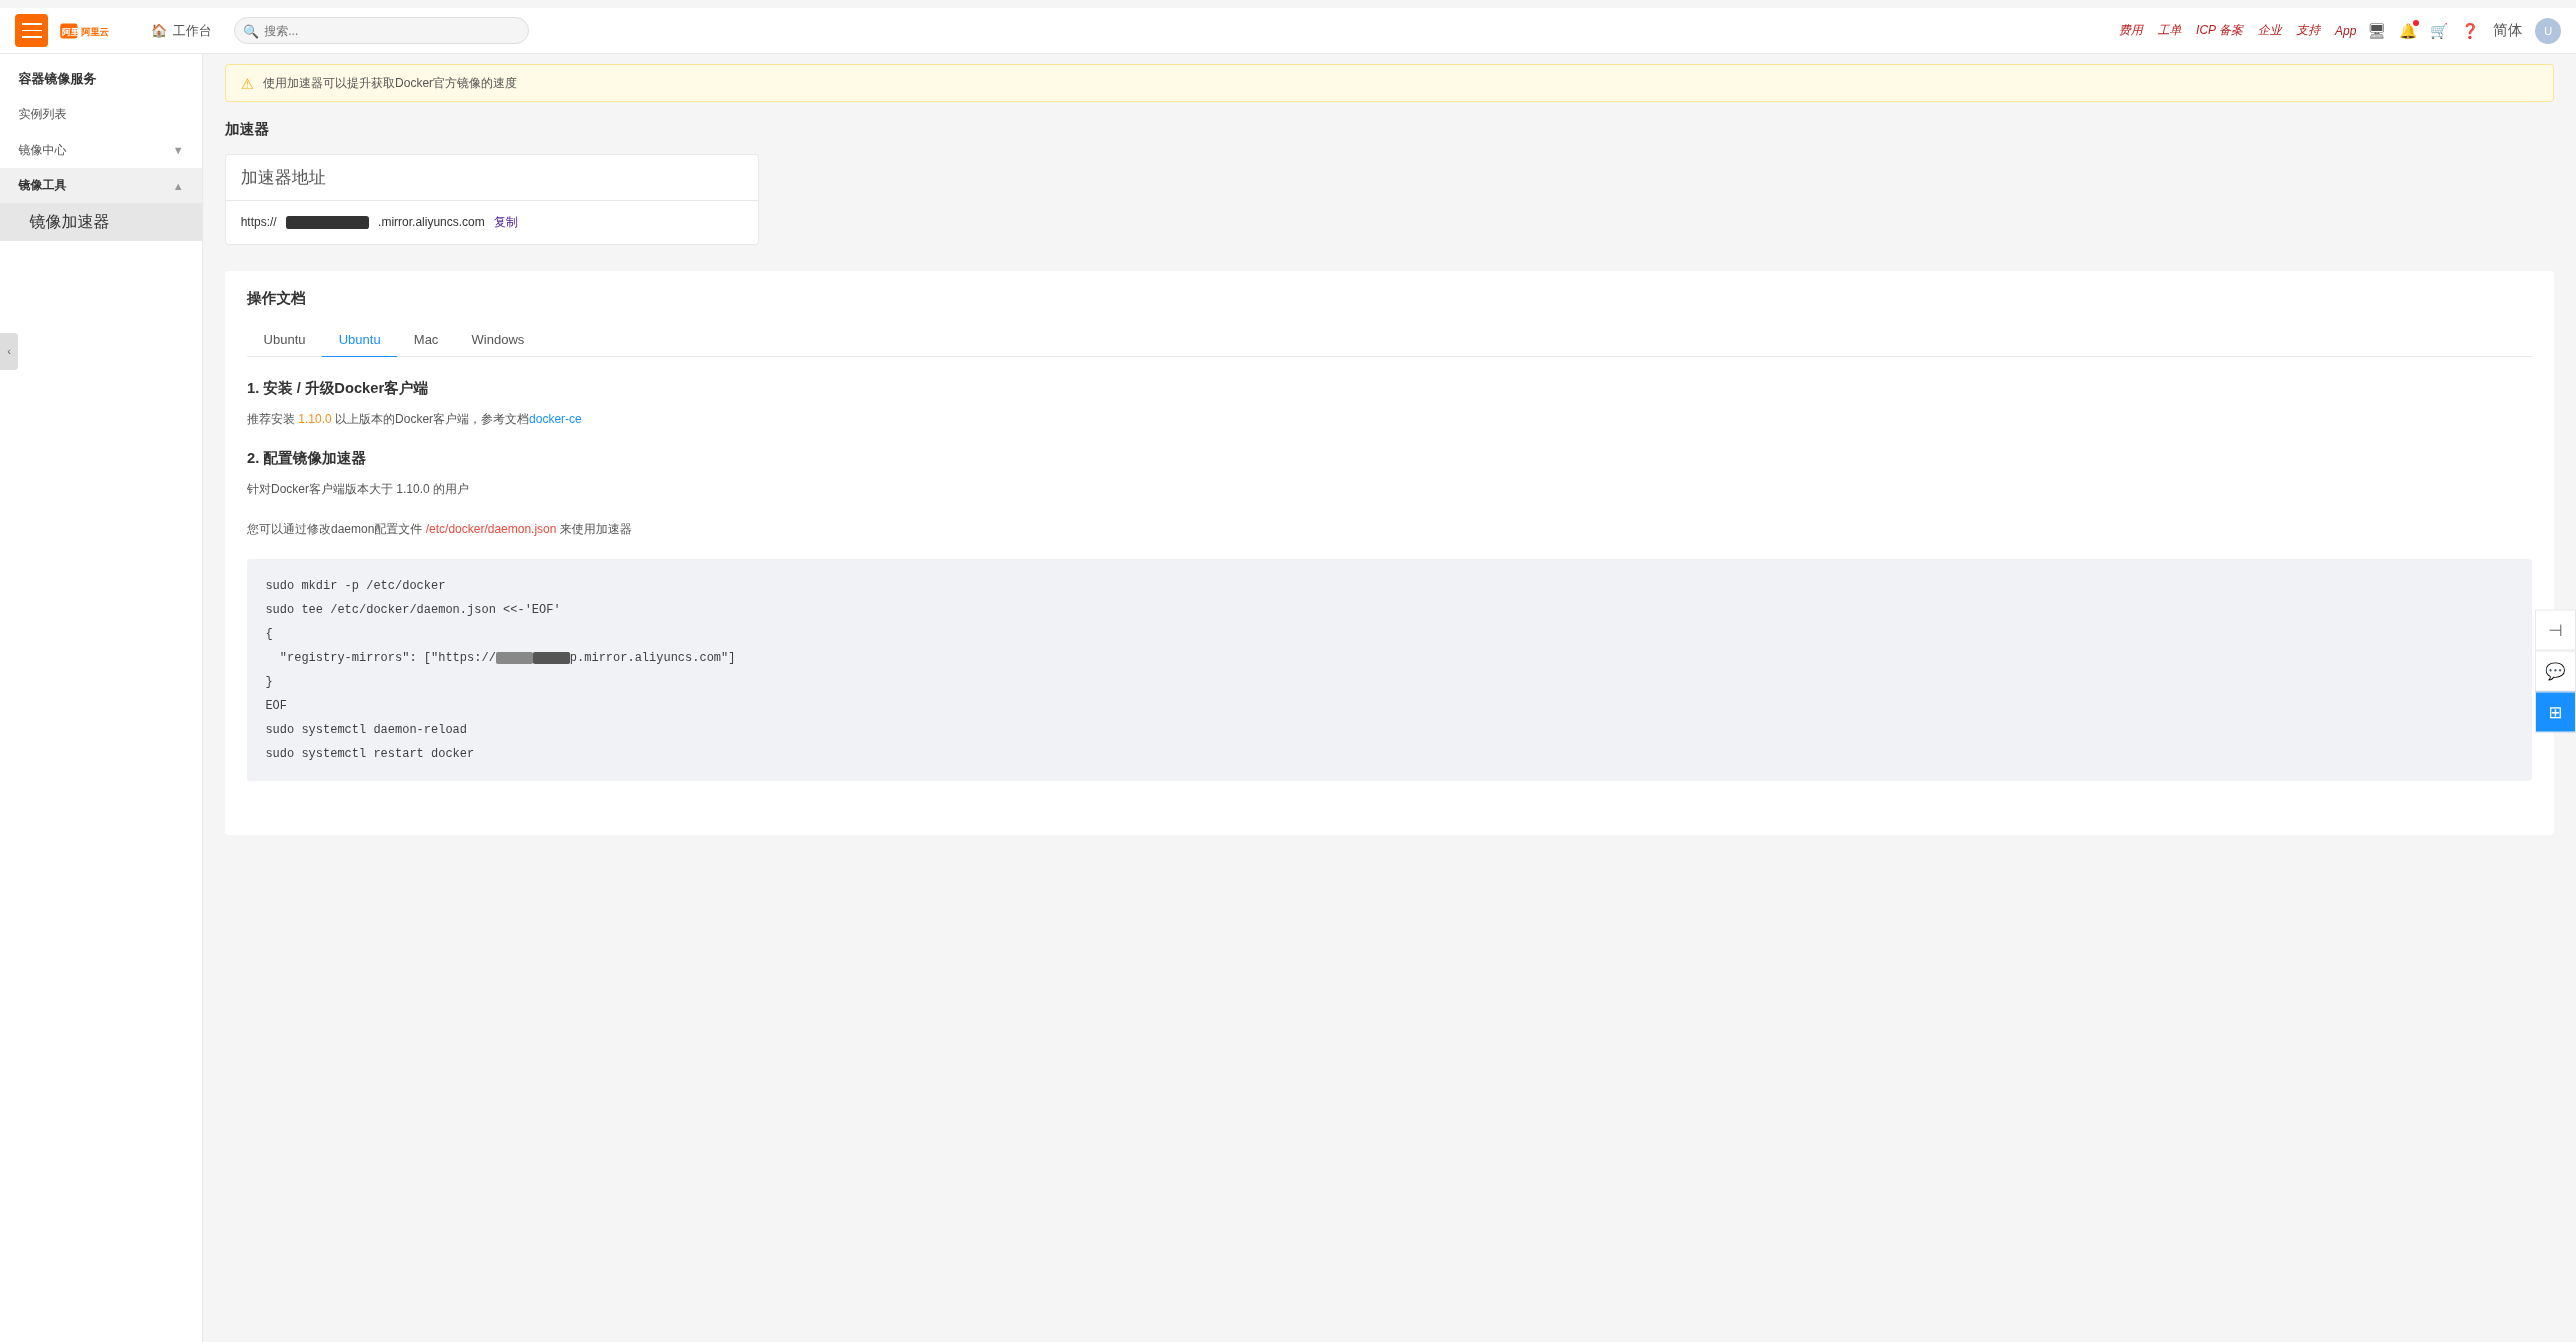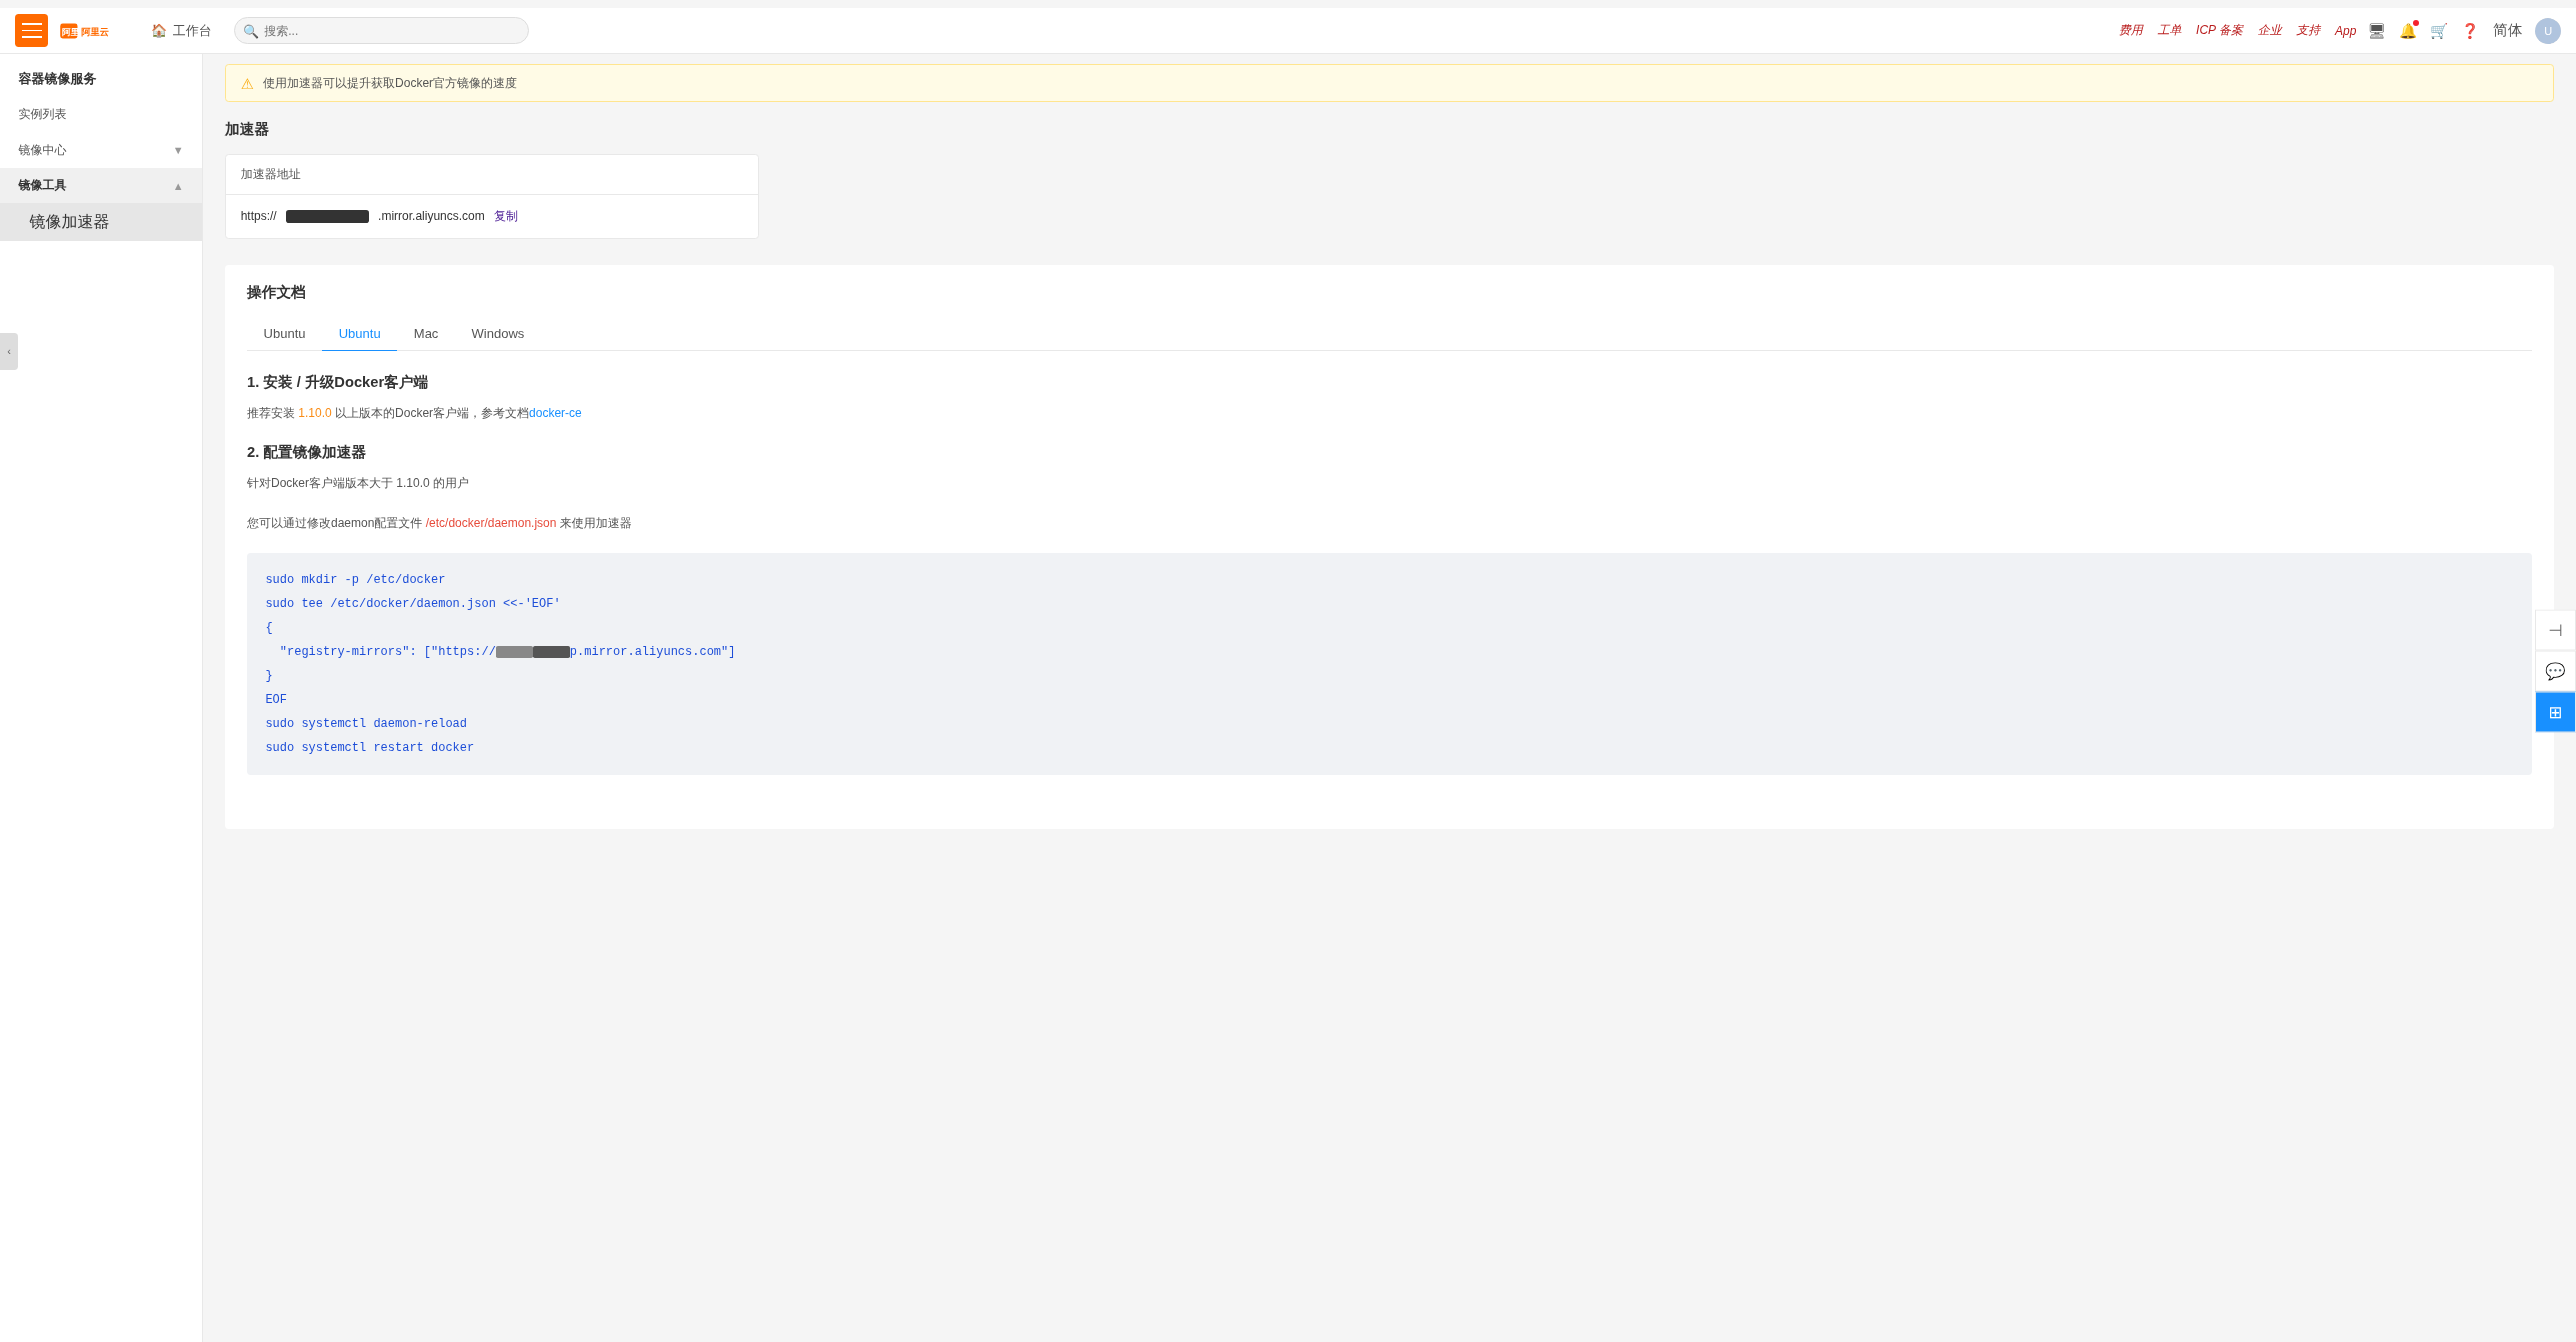--- a/index.html
+++ b/index.html
@@ -46,41 +46,41 @@
 
     
     .banner { background: #fffbe6; border: 0.9px solid #ffe58f; border-radius: 3.7px; padding: 9.2px 14.7px; margin-bottom: 18.4px; display: flex; align-items: center; gap: 9.2px; font-size: 12px; color: #555; }
     .banner-icon { color: #faad14; font-size: 14.7px; }
 
     
     .section-title { font-size: 14.7px; font-weight: 600; color: #333; margin-bottom: 14.7px; }
 
     
     .accelerator-box { background: #fff; border: 0.9px solid #e8e8e8; border-radius: 3.7px; max-width: 534px; margin-bottom: 26px; }
-    .accelerator-header { padding: 11px 14.7px; border-bottom: 0.9px solid #e8e8e8; font-size: 12px; color: #555; font-weight: 500; }
+    .accelerator-header { padding: 11px 14.7px; border-bottom: 0.9px solid #e8e8e8; font-size: 17px; color: #555; font-weight: 500; }
     .accelerator-value { padding: 13px 14.7px; font-size: 12px; color: #333; display: flex; align-items: center; gap: 9.2px; }
     .masked-text { display: inline-block; background: #333; color: transparent; border-radius: 2.8px; height: 13px; width: 83px; vertical-align: middle; }
     .copy-btn { color: #4c1d95; cursor: pointer; font-size: 12px; }
 
     
     .docs-section { background: #fff; border-radius: 3.7px; padding: 18.4px 22px; }
     .docs-section .section-title { margin-bottom: 14.7px; }
     .tabs { display: flex; gap: 0; border-bottom: 0.9px solid #e8e8e8; margin-bottom: 22px; }
     .tab { padding: 9.2px 16.6px; font-size: 13px; cursor: pointer; color: #555; border-bottom: 1.8px solid transparent; margin-bottom: -0.9px; }
     .tab.active { color: #1890ff; border-bottom-color: #1890ff; font-weight: 500; }
 
     
     .step-title { font-size: 14.7px; font-weight: 600; color: #333; margin-bottom: 11px; }
     .step-desc { font-size: 12px; color: #555; margin-bottom: 18.4px; line-height: 1.8; }
     .step-desc .highlight-orange { color: #fa8c16; }
     .step-desc .link-blue { color: #1890ff; cursor: pointer; }
     .step-desc .link-red { color: #e74c3c; cursor: pointer; }
 
     
-    .code-block { background: #f0f2f5; border-radius: 3.7px; padding: 14.7px 18.4px; font-family: 'Courier New', monospace; font-size: 12px; color: #1d4ed8; line-height: 2; margin-bottom: 36px; }
+    .code-block { background: #f0f2f5; border-radius: 3.7px; padding: 14.7px 18.4px; font-family: 'Courier New', monospace; font-size: 12px; color: #404040; line-height: 2; margin-bottom: 36px; }
     .code-block .code-masked { display: inline-block; background: #888; height: 12px; width: 37px; vertical-align: middle; border-radius: 1.8px; }
     .code-block .code-masked2 { display: inline-block; background: #555; height: 12px; width: 37px; vertical-align: middle; border-radius: 1.8px; }
 
     
     .right-float { position: fixed; right: 0; top: 50%; transform: translateY(-50%); display: flex; flex-direction: column; gap: 0; z-index: 50; }
     .float-btn { width: 41px; height: 41px; background: #fff; border: 0.9px solid #e8e8e8; display: flex; align-items: center; justify-content: center; cursor: pointer; font-size: 16.6px; color: #666; }
     .float-btn.blue { background: #1890ff; color: #fff; }
   </style>
 </head>
 <body>

